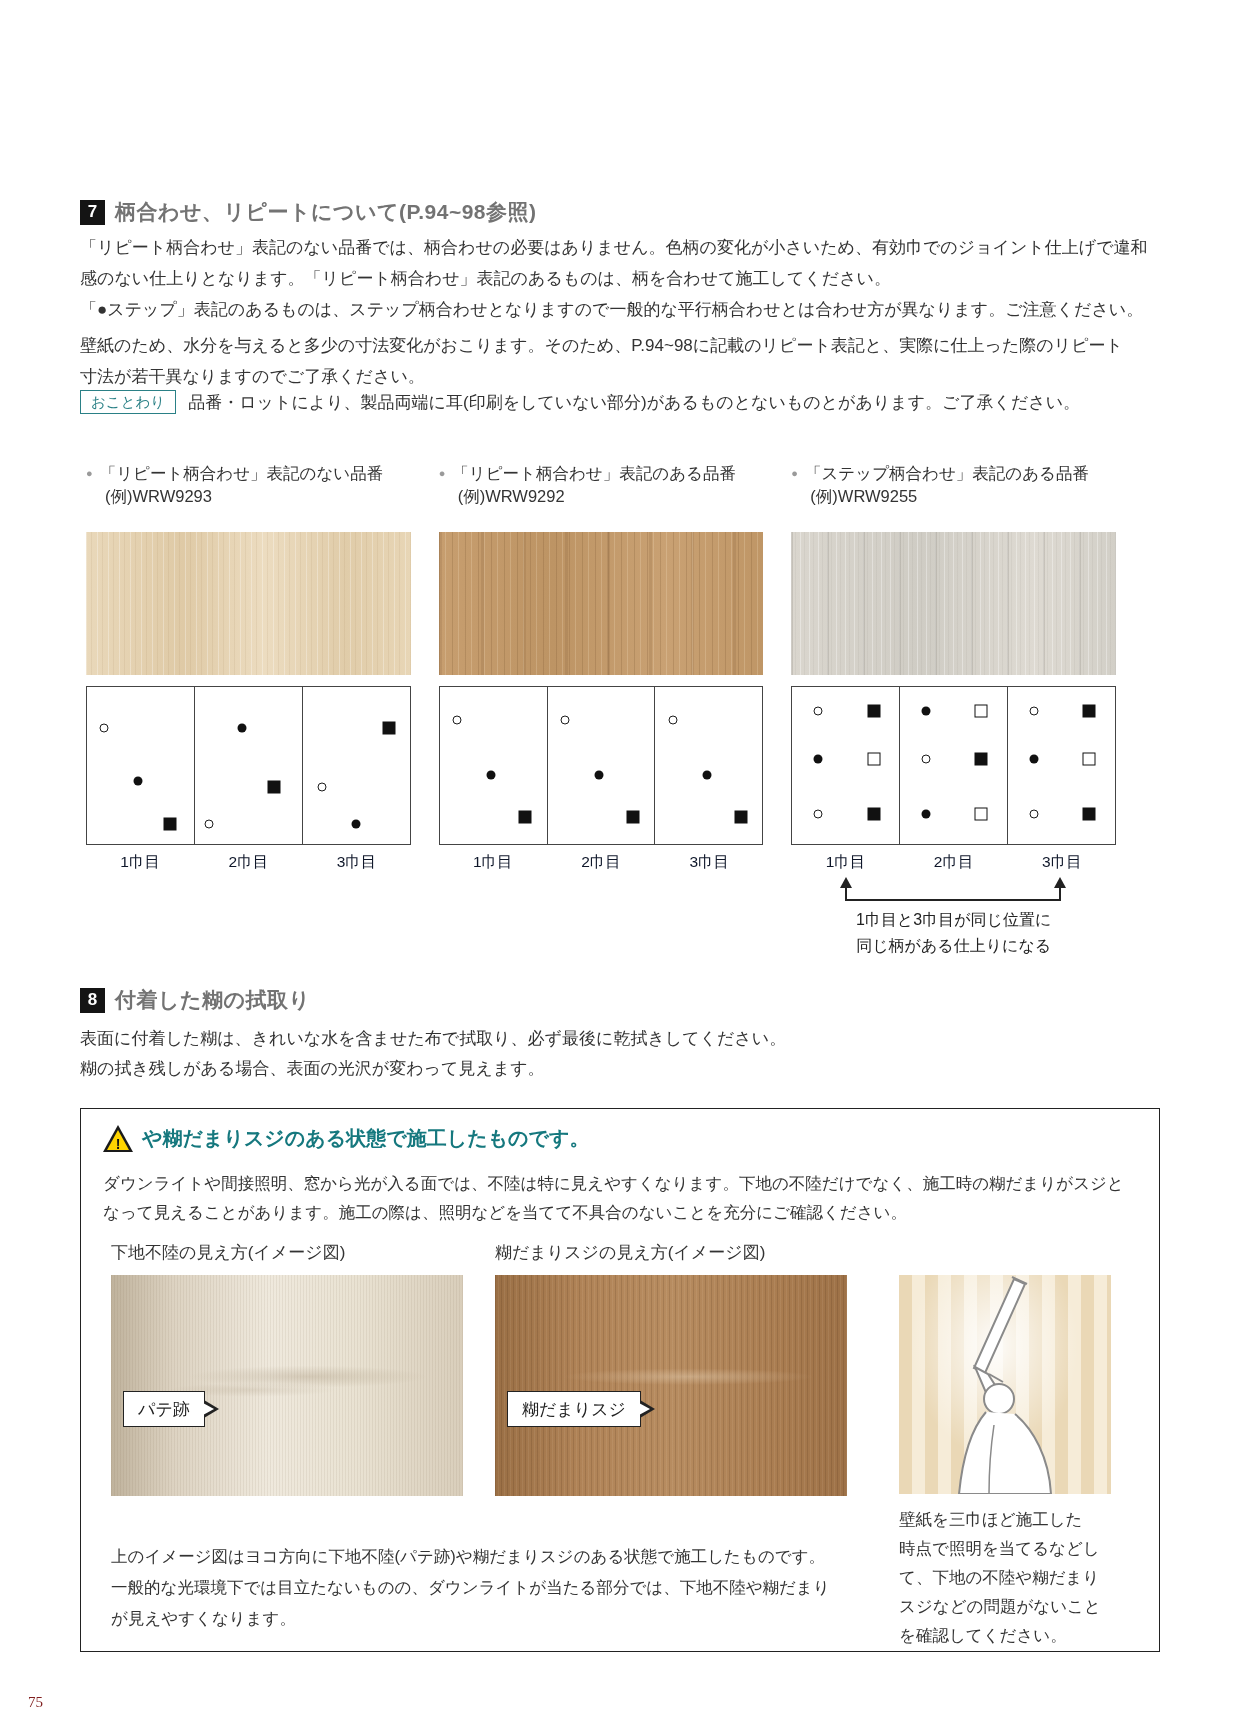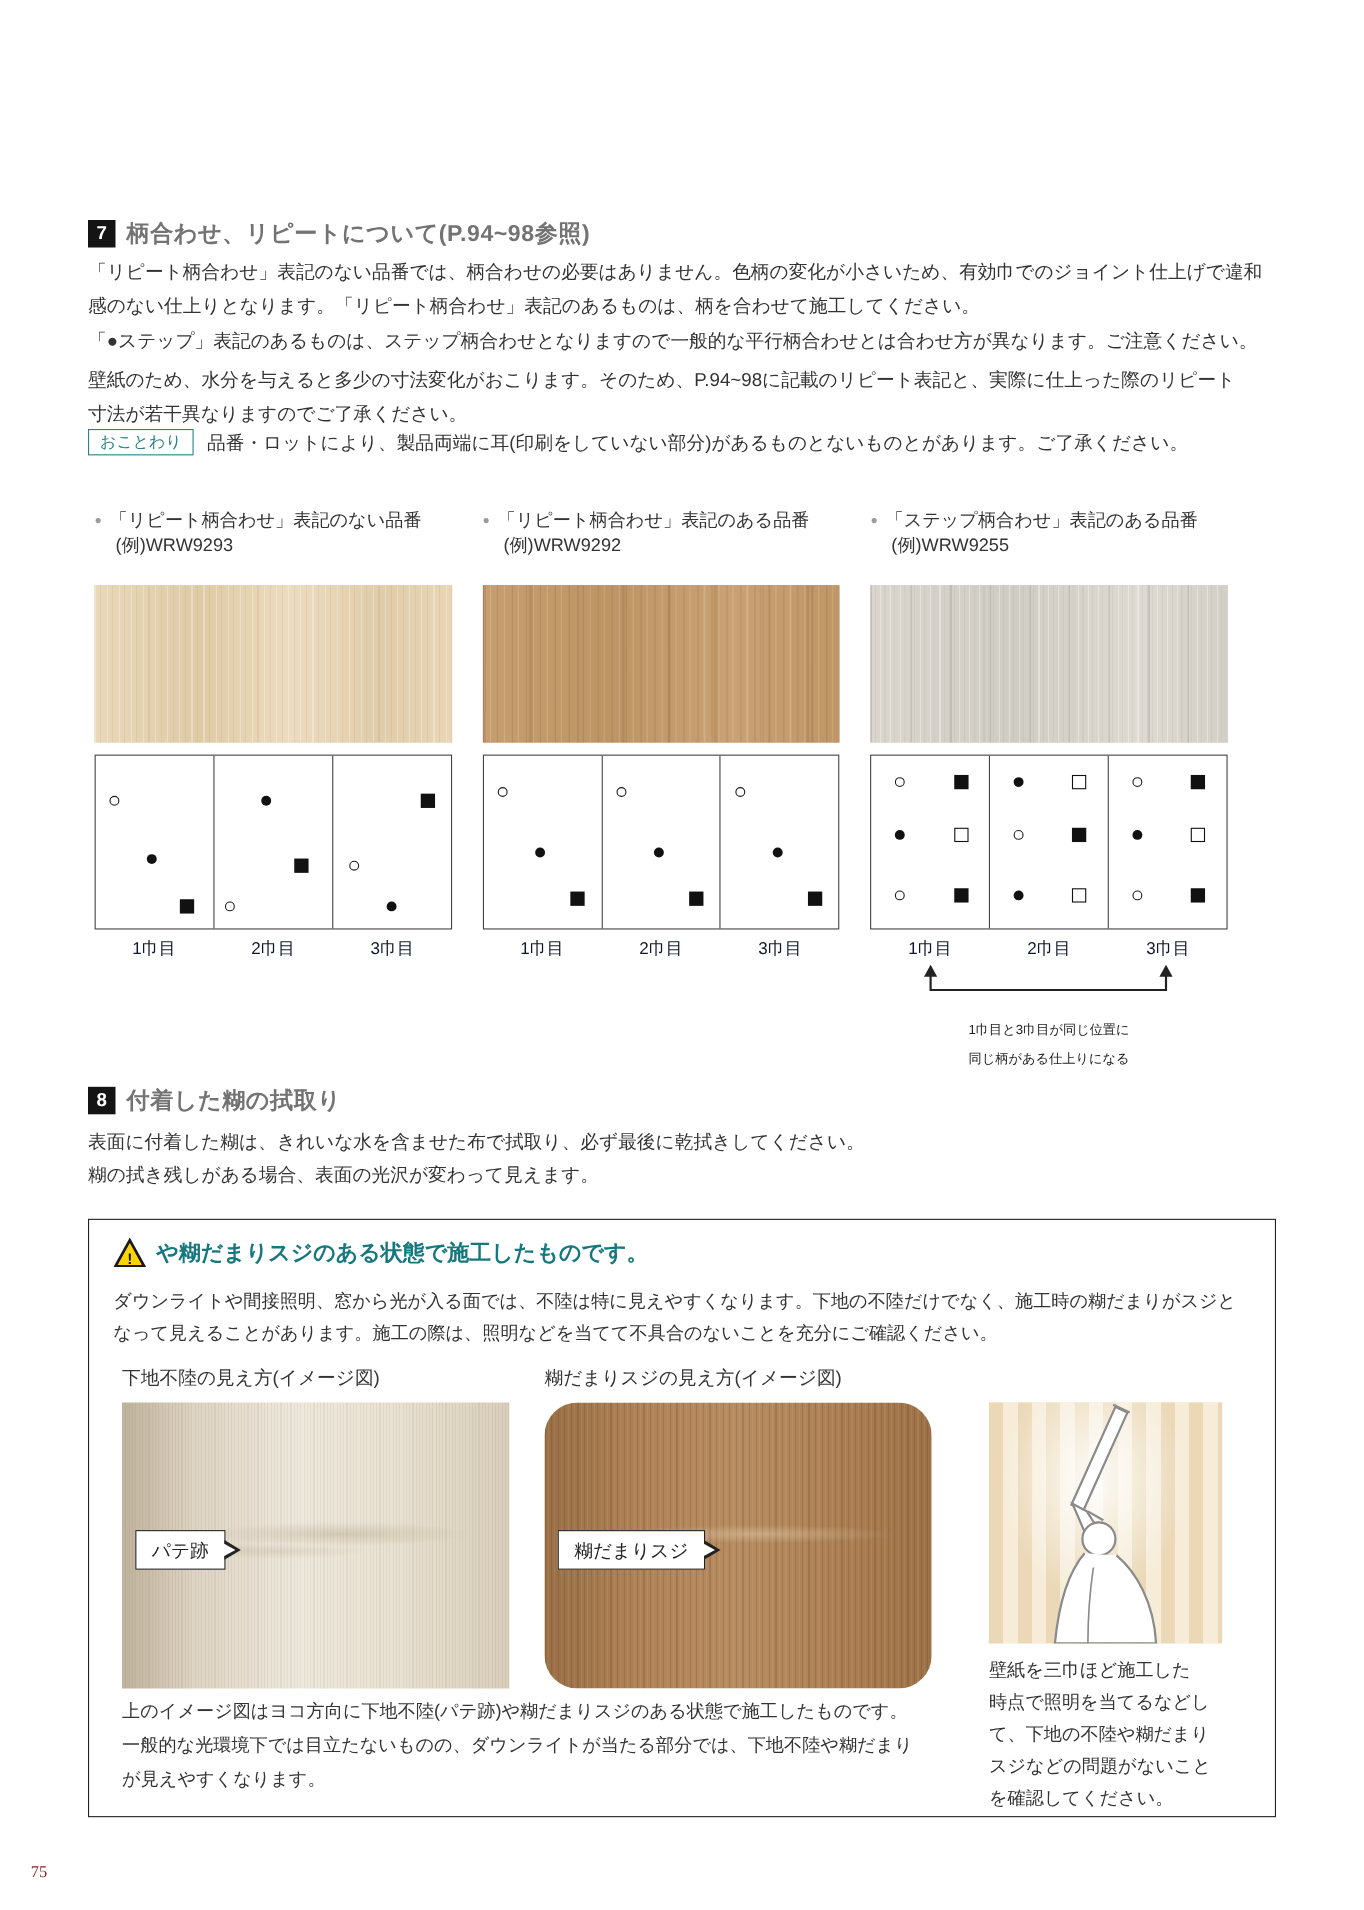--- a/index.html
+++ b/index.html
@@ -45,46 +45,46 @@
   .panel:last-child{border-right:none;}
   .sym{position:absolute;transform:translate(-50%,-50%);box-sizing:border-box;}
   .sym.oc{width:9px;height:9px;border:1.6px solid #1c1c1c;border-radius:50%;background:#fff;}
   .sym.fd{width:9px;height:9px;border-radius:50%;background:#111;}
   .sym.fs{width:13px;height:13px;background:#111;}
   .sym.os{width:13px;height:13px;border:1.8px solid #111;background:#fff;}
 
   .width-labels{display:flex;margin-top:7px;font-size:15.5px;color:#0f172a;justify-content:space-between;}
   .width-labels span{flex:1;text-align:center;}
   .bracket{display:block;margin:4px auto 0 auto;}
-  .annotation{margin-top:18px;text-align:center;font-size:12px;line-height:26px;color:#222;}
+  .annotation{margin-top:2px;text-align:center;font-size:16px;line-height:26px;color:#222;}
 
   
   .warnbox{border:1px solid #222;background:#fff;}
   .wtitle{display:flex;align-items:center;gap:9px;}
   .wtitle h3{margin:0;font-size:20px;font-weight:bold;color:#15787e;}
   .warn-icon{position:relative;display:inline-block;width:30px;height:27px;flex:0 0 auto;}
   .warn-icon .tri-outer{position:absolute;left:0;top:0;width:30px;height:27px;background:#1a1a1a;
     clip-path:polygon(50% 0,100% 100%,0 100%);}
   .warn-icon .tri-inner{position:absolute;left:4px;top:5px;width:22px;height:20px;background:#ffd400;
     clip-path:polygon(50% 0,100% 100%,0 100%);}
   .warn-icon .excl{position:absolute;left:0;right:0;bottom:1px;text-align:center;
     font-weight:bold;font-size:14px;color:#111;line-height:1;}
   .wbody{font-size:16.5px;line-height:29px;}
   .caption{font-size:17px;color:#333;}
 
-  .demo-img{height:260px;}
+  .demo-img{height:221px;}
   .im1{background-image:
     radial-gradient(170px 16px at 56% 46%, rgba(150,130,100,.28), rgba(0,0,0,0) 70%),
     radial-gradient(120px 10px at 40% 52%, rgba(150,130,100,.18), rgba(0,0,0,0) 70%),
     repeating-linear-gradient(90deg, rgba(125,105,80,.10) 0 1px, rgba(0,0,0,0) 1px 3px),
     linear-gradient(90deg,#bfb29c 0%,#ddd3c2 18%,#efe9dd 45%,#e9e2d2 70%,#d9cebb 100%);}
   .im2{background-image:
     radial-gradient(180px 12px at 55% 46%, rgba(250,240,220,.30), rgba(0,0,0,0) 70%),
     repeating-linear-gradient(90deg, rgba(70,40,15,.16) 0 1px, rgba(0,0,0,0) 1px 3px, rgba(255,235,210,.08) 3px 4px, rgba(0,0,0,0) 4px 6px),
-    linear-gradient(90deg,#9a6f45 0%,#b08357 25%,#b78c60 50%,#aa7d51 80%,#9d7147 100%); border-radius: 30px;}
+    linear-gradient(90deg,#9a6f45 0%,#b08357 25%,#b78c60 50%,#aa7d51 80%,#9d7147 100%);}
   .illus{background-color:#f6ecd8;background-image:
     radial-gradient(120px 160px at 45% 32%, rgba(255,255,255,.92), rgba(255,255,255,0) 70%),
     repeating-linear-gradient(90deg,#ead8b6 0 13px,#f6ecd8 13px 26px);}
 
   .tag{position:absolute;display:flex;align-items:center;height:36px;}
   .tag-box{display:inline-flex;align-items:center;height:34px;background:#fff;
     border:1.6px solid #222;padding:0 14px;font-size:17px;color:#222;white-space:nowrap;}
   .tag-arrow{width:0;height:0;border-top:9px solid transparent;border-bottom:9px solid transparent;
     border-left:15px solid #222;position:relative;margin-left:-1px;}
   .tag-arrow::after{content:"";position:absolute;left:-16px;top:-6.5px;width:0;height:0;

